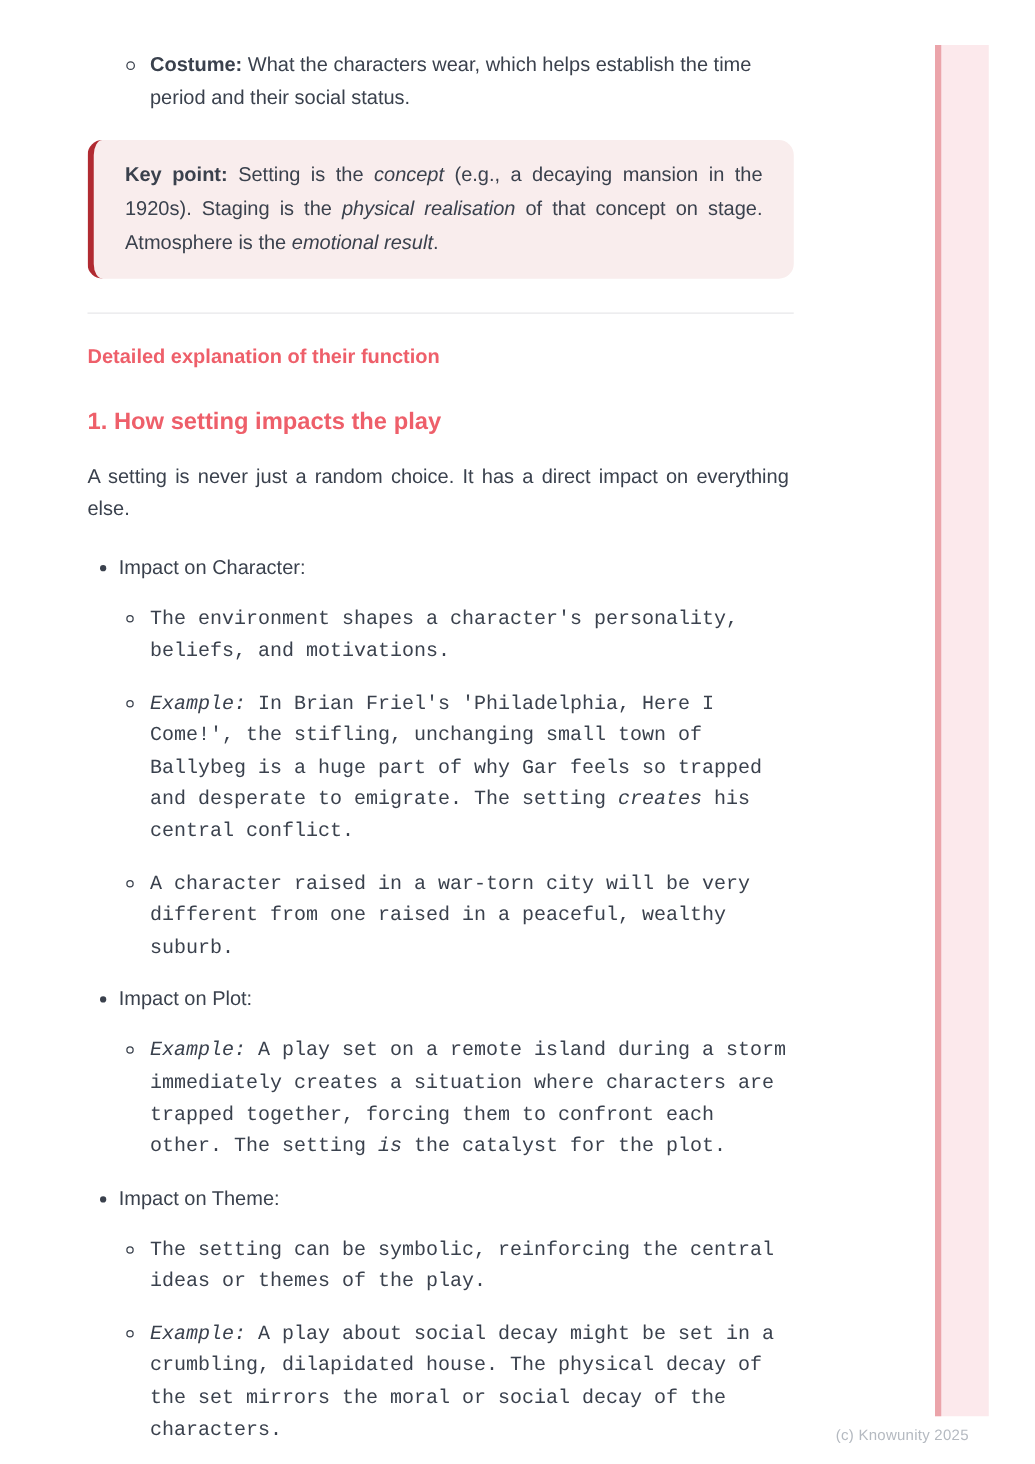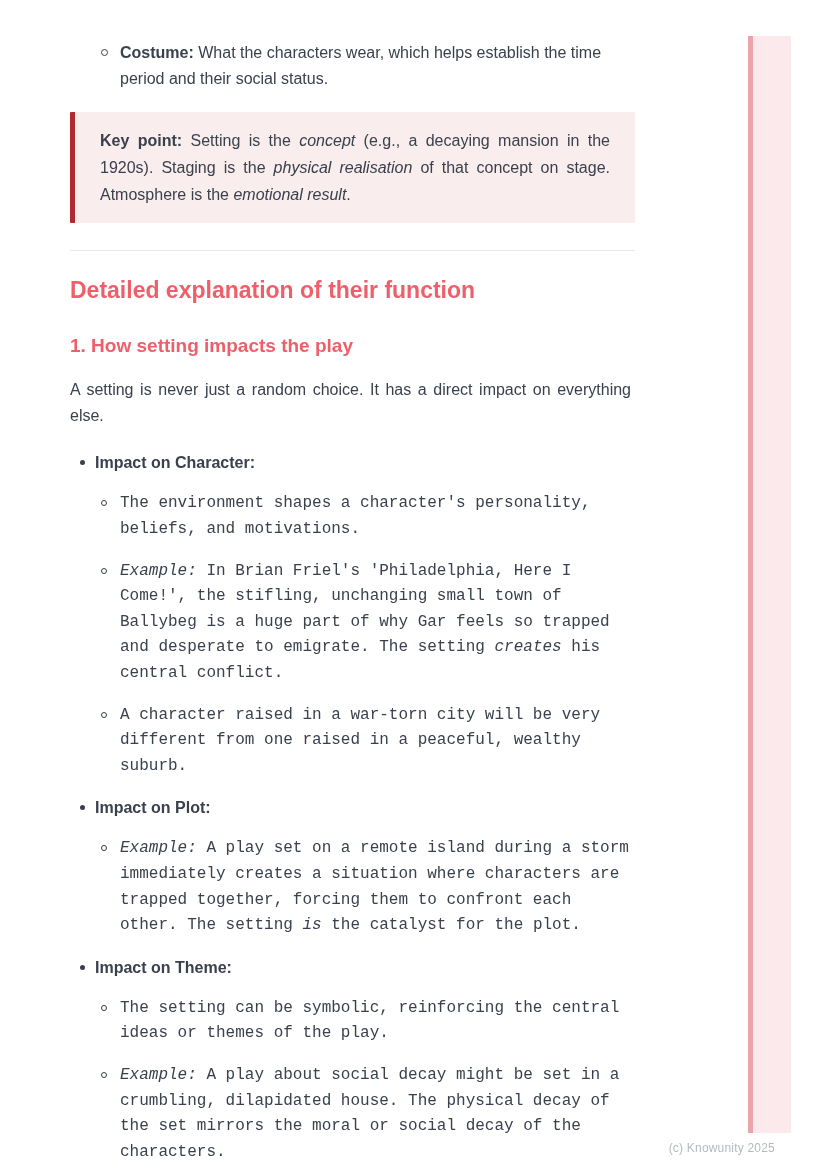--- a/index.html
+++ b/index.html
@@ -51,38 +51,38 @@
   }
   .circle-bullet.small { width: 7px; height: 7px; }
 
   
   .callout {
     margin-top: 21px;
     box-sizing: border-box;
     width: 565px;
     background: var(--callout_bg, #f9eded);
     border-left: 5px solid var(--callout_border, #b12a31);
-    border-radius: 1px;
+    border-radius: 12px;
     padding: 15px 25px 15px 25px;
   }
   .callout p {
     margin: 0;
     text-align: justify;
     line-height: 27px;
   }
 
   .divider {
     border: none;
     border-top: 1px solid var(--divider, #e8e8ea);
     margin: 27px 0 0 0;
   }
 
   h2.section-title {
     margin: 26px 0 0 0;
-    font-size: 23px;
+    font-size: 16px;
     line-height: 1.15;
     font-weight: 700;
     color: var(--accent, #ee5f6a);
   }
   h3.subsection-title {
     margin: 31px 0 0 0;
     font-size: 19px;
     line-height: 1.2;
     font-weight: 700;
     color: var(--accent, #ee5f6a);
@@ -92,21 +92,21 @@
     text-align: justify;
     line-height: 26px;
   }
 
   
   .impact-list { margin-top: 21px; }
   .impact-item { margin-bottom: 9px; }
   .impact-title-row {
     position: relative;
     padding-left: 25px;
-    font-weight: 700;
+    font-weight: 400;
     line-height: 25px;
   }
   .disc-bullet {
     position: absolute;
     left: 10px; top: 10px;
     width: 5px; height: 5px;
     border-radius: 50%;
     background: var(--body_text, #3a414d);
     display: block;
   }

